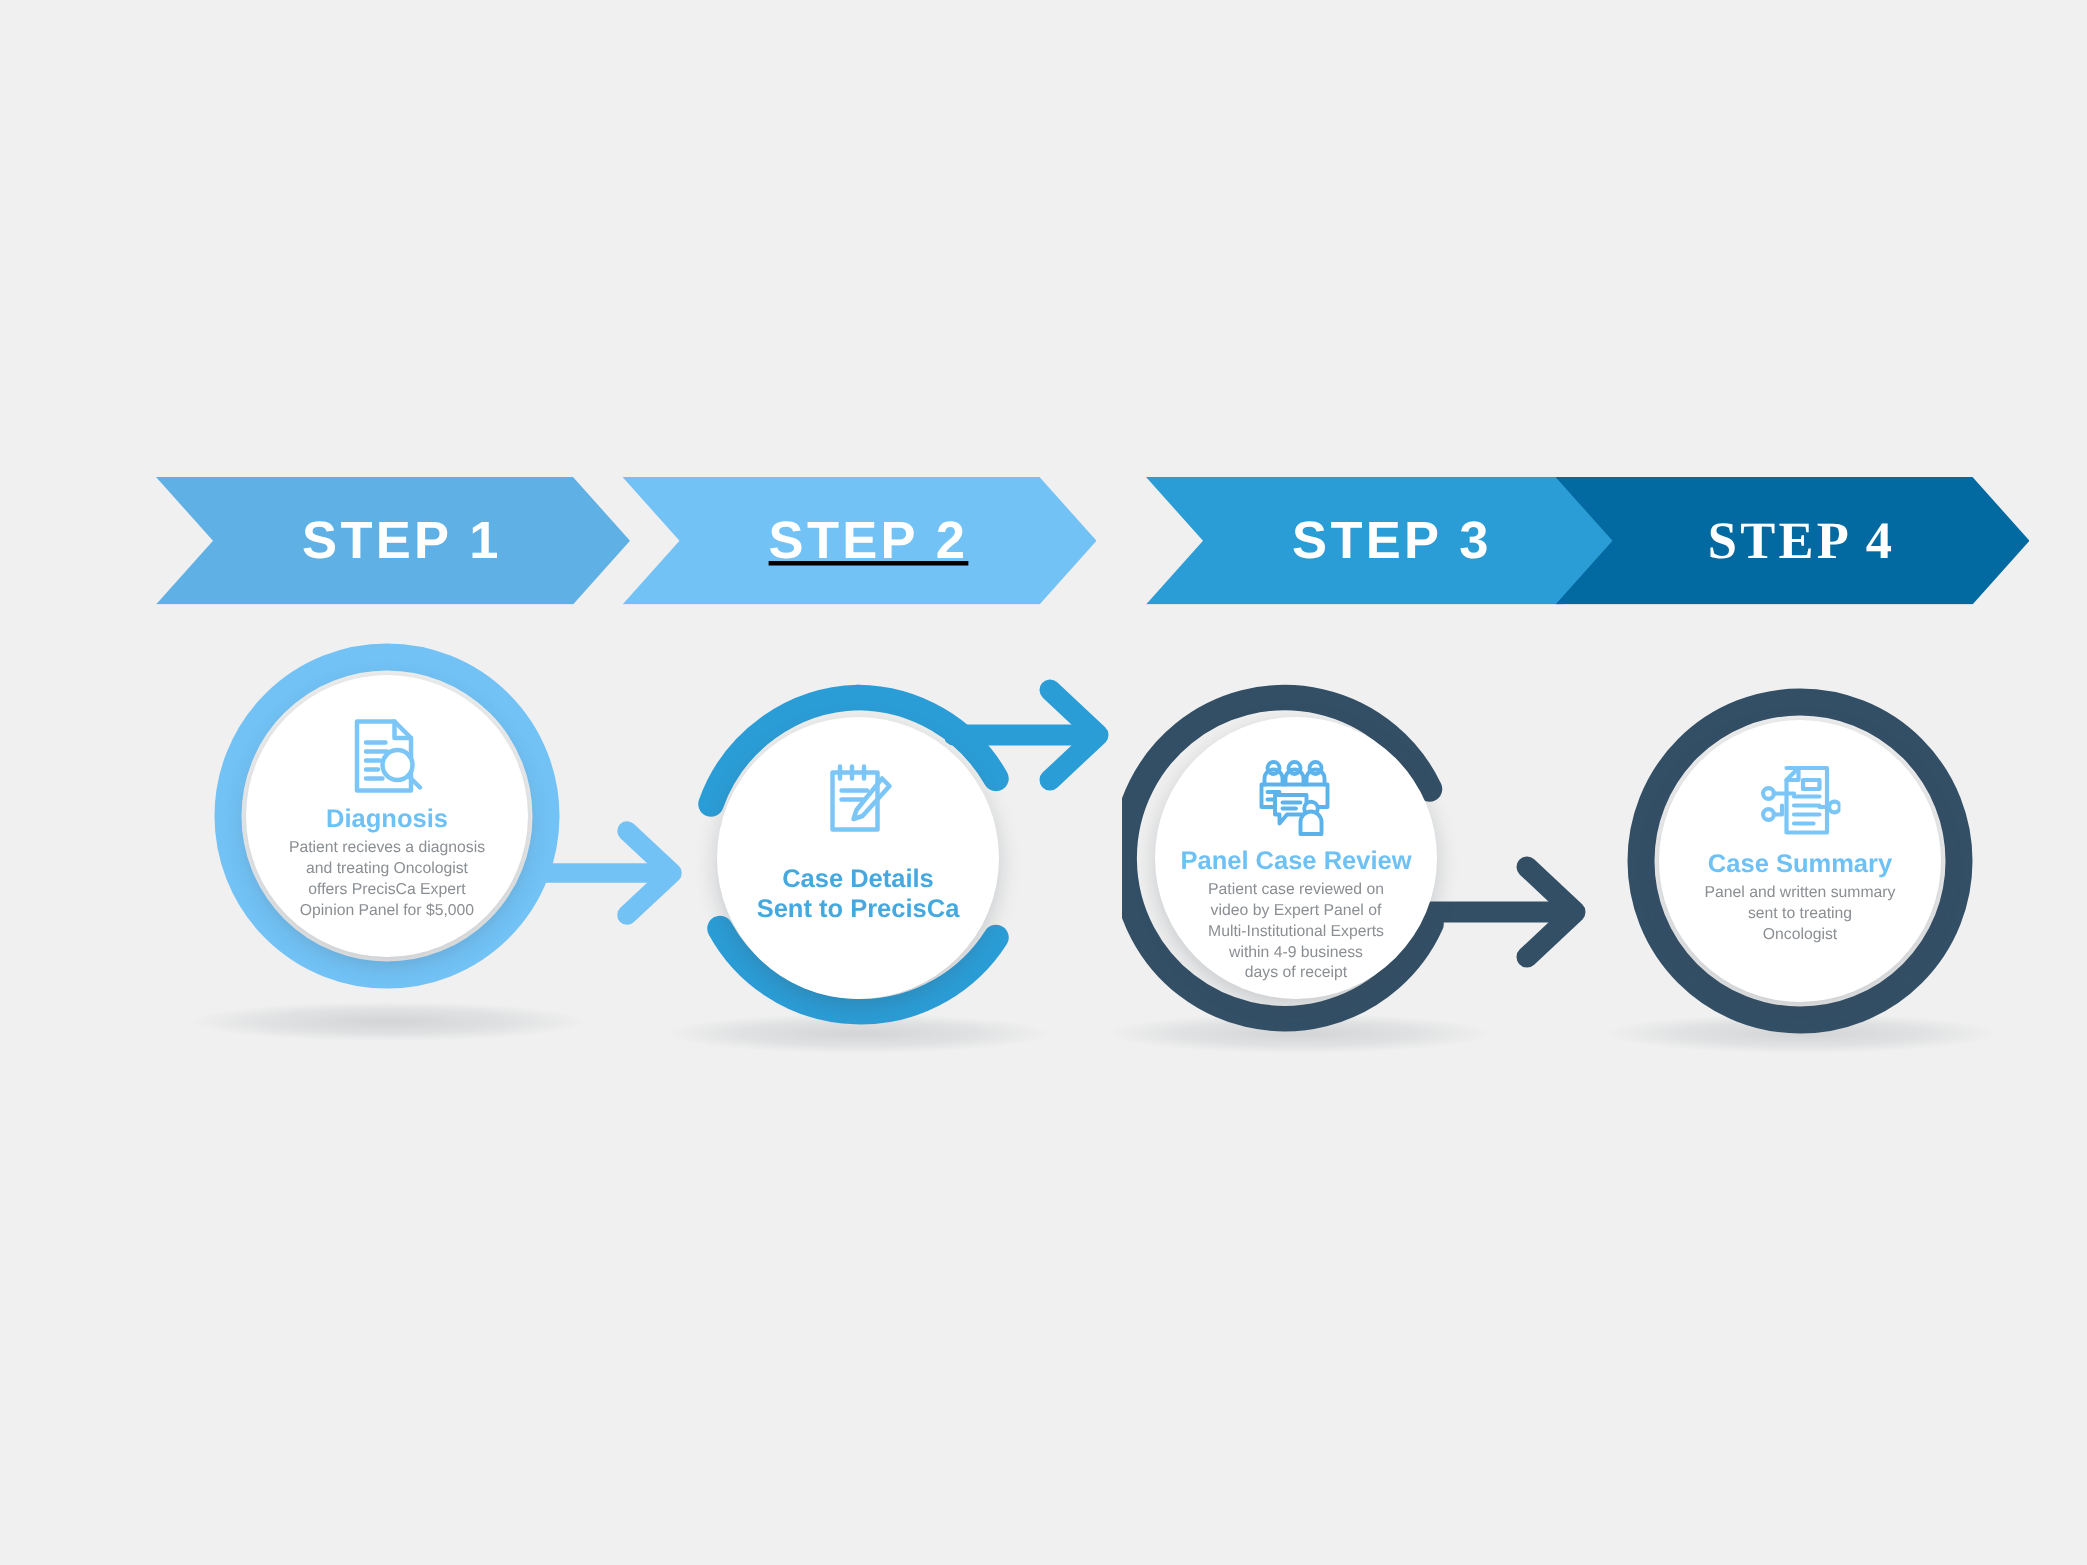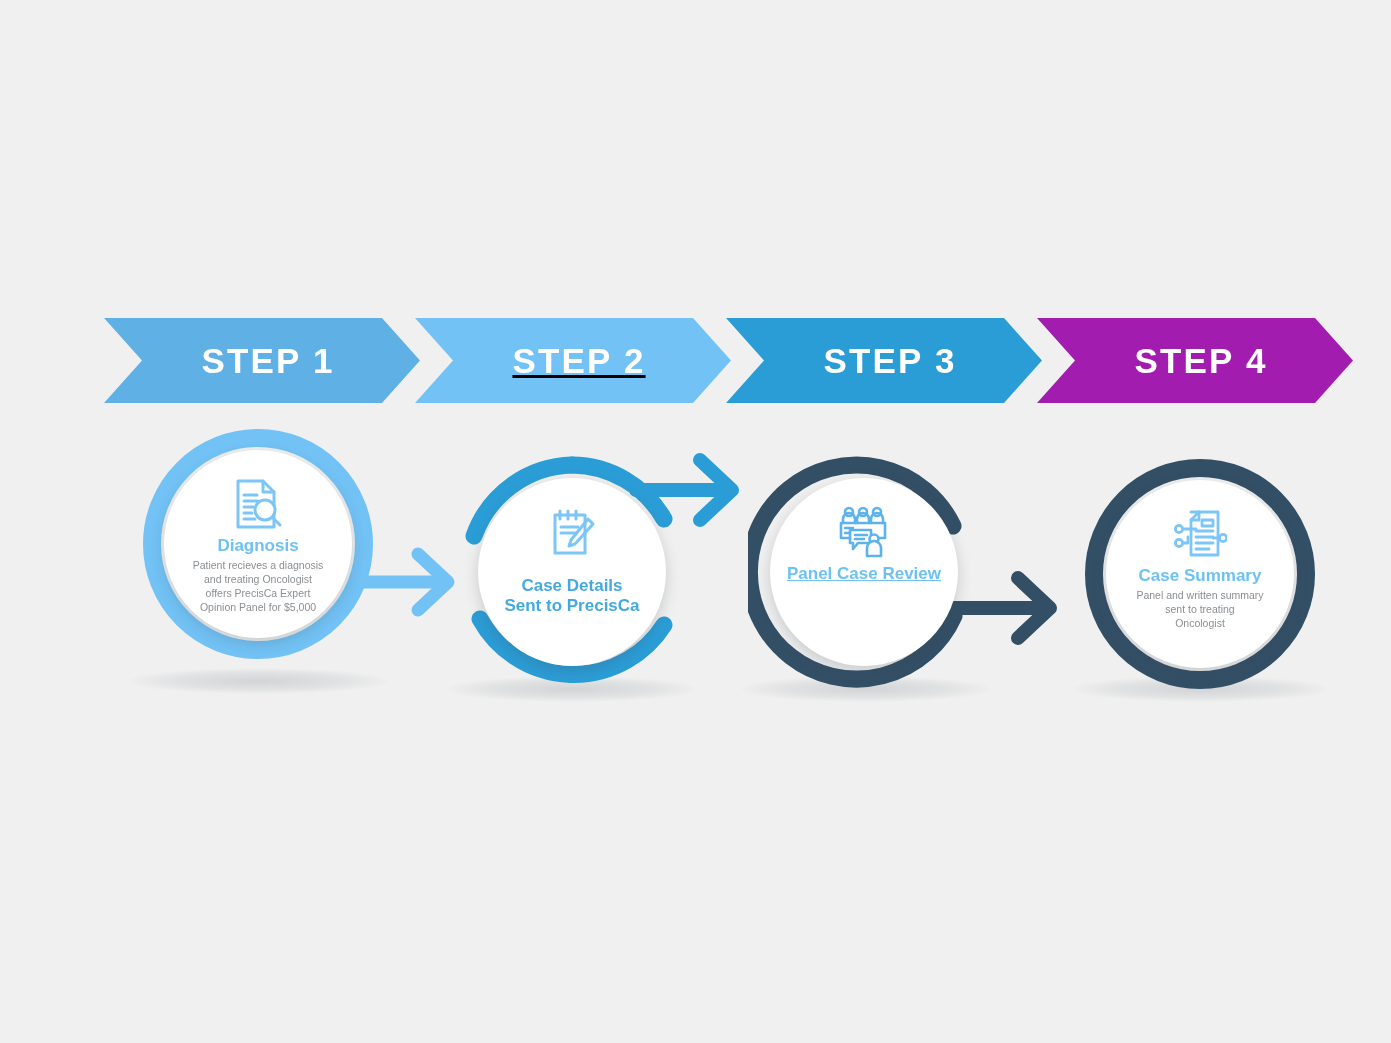--- a/index.html
+++ b/index.html
@@ -43,21 +43,21 @@
   .chevron .step-label {
     color: #ffffff;
     font-size: 35px;
     font-weight: bold;
     letter-spacing: 2.2px;
     white-space: nowrap;
     transform: translateX(6px);
   }
   .ch1 { left: 104px;  width: 316px; }
   .ch2 { left: 415px;  width: 316px; }
-  .ch3 { left: 726px;  width: 316px; }
+  .ch3 { left: 764px;  width: 316px; }
   .ch4 { left: 1037px; width: 316px; }
 
   
   .node {
     position: absolute;
     width: 232px;
     height: 232px;
   }
   .node-ring {
     position: absolute;
@@ -155,21 +155,21 @@
     </div>
 
     <div class="chevron ch2" style="background: rgb(114, 194, 245); text-decoration: underline;">
       <span class="step-label">STEP 2</span>
     </div>
 
     <div class="chevron ch3" style="background: rgb(43, 157, 214);">
       <span class="step-label">STEP 3</span>
     </div>
 
-    <div class="chevron ch4" style="background: #a21caf;">
+    <div class="chevron ch4" style="background: #0369a1; font-family: Liberation Serif, serif;">
       <span class="step-label">STEP 4</span>
     </div>
 
   </div>
 
   <div class="arrow a1">
     <svg width="110" height="92" viewBox="0 0 110 92">
       <g fill="none" stroke="#72c2f5" stroke-width="13" stroke-linecap="round" stroke-linejoin="round">
         <path d="M4 46 H92"></path>
         <path d="M66 18 L96 46 L66 74"></path>
@@ -269,21 +269,26 @@
             <path d="M35 17 V13 a6 6 0 0 1 12 0 V17"></path>
             <rect x="5" y="17" width="44" height="15"></rect>
             <path d="M9 22 H17 M9 27 H21"></path>
             <path d="M14 24 H35 V37 H22 L17 43 V37 H14 Z" fill="#ffffff"></path>
             <path d="M19 29 H31 M19 33 H28"></path>
             <circle cx="38" cy="33" r="4.5" fill="#ffffff"></circle>
             <path d="M31 50 V42 a7 7 0 0 1 14 0 V50 Z" fill="#ffffff"></path>
           </g>
         </svg>
       </div>
-      <div class="node-title" style="color: rgb(110, 193, 245); text-decoration: underline;">Panel Case Review</div>
+      <div class="node-title" style="color: rgb(110, 193, 245);">Panel Case Review</div>
+      <div class="node-desc">Patient case reviewed on
+video by Expert Panel of
+Multi-Institutional Experts
+within 4-9 business
+days of receipt</div>
     </div>
   </div>
 
   <div class="node n4">
     <div class="node-ring">
       <svg width="232" height="232" viewBox="0 0 232 232">
         <circle cx="116" cy="116" r="106" fill="none" stroke="#334f66" stroke-width="18"></circle>
       </svg>
     </div>
     <div class="node-disc">

